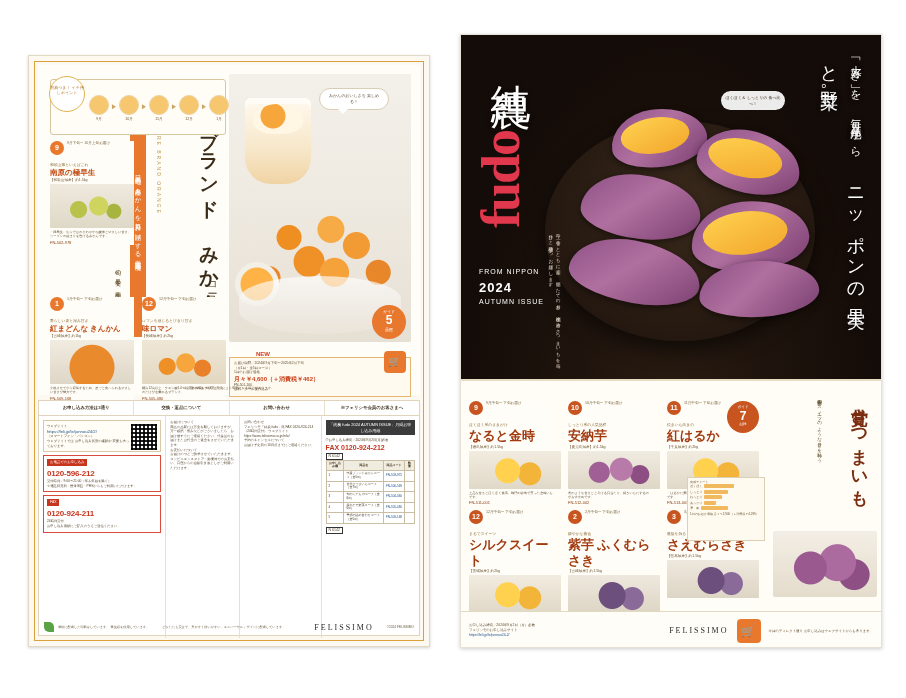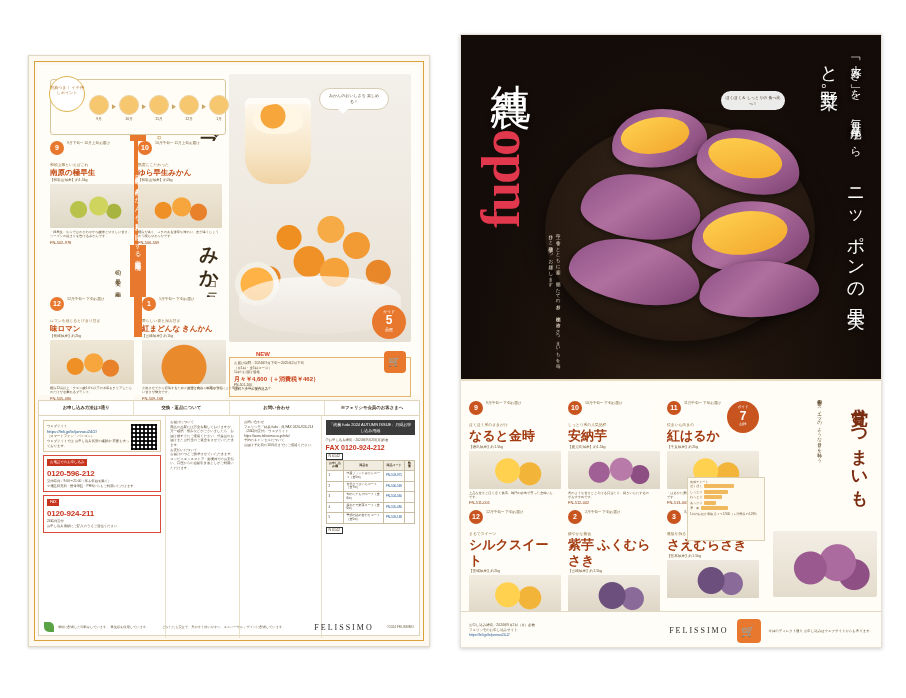--- a/index.html
+++ b/index.html
@@ -856,61 +856,48 @@
             <div class="c-ship">9月下旬〜
 10月上旬お届け</div>
           </div>
           <div class="c-cat">和歌山県といえばこれ</div>
           <div class="c-name">南原の極早生</div>
           <div class="c-area">【和歌山県産】約1.5kg</div>
           <div class="c-photo p-green"></div>
           <div class="c-desc">「極早生」ならではのさわやかな酸味とやさしい甘さ。シーズンの始まりを告げるみかんです。</div>
           <div class="c-price">FN-502-978</div>
         </div>
+      </div>
+
+      <div class="cards lower">
         <div class="card">
           <div class="c-head">
-            <div class="c-num">10</div>
-            <div class="c-ship">10月中旬〜
-11月上旬お届け</div>
+            <div class="c-num">1</div>
+            <div class="c-ship">1月中旬〜
+下旬お届け</div>
           </div>
-          <div class="c-cat">熟度にこだわった</div>
-          <div class="c-name">ゆら早生みかん</div>
-          <div class="c-area">【和歌山県産】約2kg</div>
-          <div class="c-photo p-orange"></div>
-          <div class="c-desc">糖度が高く、コクのある濃厚な味わい。皮が薄くじょうのう膜もやわらかです。</div>
-          <div class="c-price">FN-506-569</div>
-        </div>
-      </div>
-
-      <div class="cards lower">
+          <div class="c-cat">愛らしい姿と深み甘さ</div>
+          <div class="c-name">紅まどんな きんかん</div>
+          <div class="c-area">【宮崎県産】約1kg</div>
+          <div class="c-photo p-basket"></div>
+          <div class="c-desc">完熟させてから収穫するため、皮ごと食べられるやさしい甘さが魅力です。</div>
+          <div class="c-price">FN-509-168</div>
+        </div>
         <div class="card">
           <div class="c-head">
             <div class="c-num">12</div>
             <div class="c-ship">12月中旬〜
 下旬お届け</div>
           </div>
           <div class="c-cat">ロマンを感じるとびきり甘さ</div>
           <div class="c-name">味ロマン</div>
           <div class="c-area">【長崎県産】約2kg</div>
           <div class="c-photo p-orange"></div>
           <div class="c-desc">糖度12度以上・クエン酸1.0％以下の基準をクリアしたものだけが名乗れるブランド。</div>
           <div class="c-price">FN-505-080</div>
-        </div>
-        <div class="card">
-          <div class="c-head">
-            <div class="c-num">1</div>
-            <div class="c-ship">1月中旬〜
-下旬お届け</div>
-          </div>
-          <div class="c-cat">愛らしい姿と深み甘さ</div>
-          <div class="c-name">紅まどんな きんかん</div>
-          <div class="c-area">【宮崎県産】約1kg</div>
-          <div class="c-photo p-basket"></div>
-          <div class="c-desc">完熟させてから収穫するため、皮ごと食べられるやさしい甘さが魅力です。</div>
-          <div class="c-price">FN-509-168</div>
         </div>
       </div>
 
       <div class="l-guide">
         <span>ガイド</span>
         <b>5</b>
         <span>品種</span>
       </div>
       <div class="l-new">NEW</div>
 
@@ -1053,20 +1040,26 @@
         </div>
       <div class="potato p3"></div>
       <div class="potato p4">
           <div class="flesh"></div>
         </div>
       <div class="potato p5"></div>
       <div class="potato p6"></div>
 
       <div class="r-logo-jun">純農</div>
       <div class="r-logo-fudo">fudo</div>
+      <div class="r-from">
+        <span>FROM
+NIPPON</span>
+        <span class="yr">2024</span>
+        <span>AUTUMN ISSUE</span>
+      </div>
       <div class="r-headline">
         <span class="small">「大好き」を、毎月産地から</span>
         <span>ニッポンの果実と野菜。</span>
       </div>
       <div class="r-bubble">ほくほく＆
 しっとりの
 食べ比べ！</div>
       <div class="r-vertnote">土の香りとともに届く、掘りたての甘み。産地が誇るさつまいもを毎月ひと品種ずつお届けします。</div>
     </div>
 

